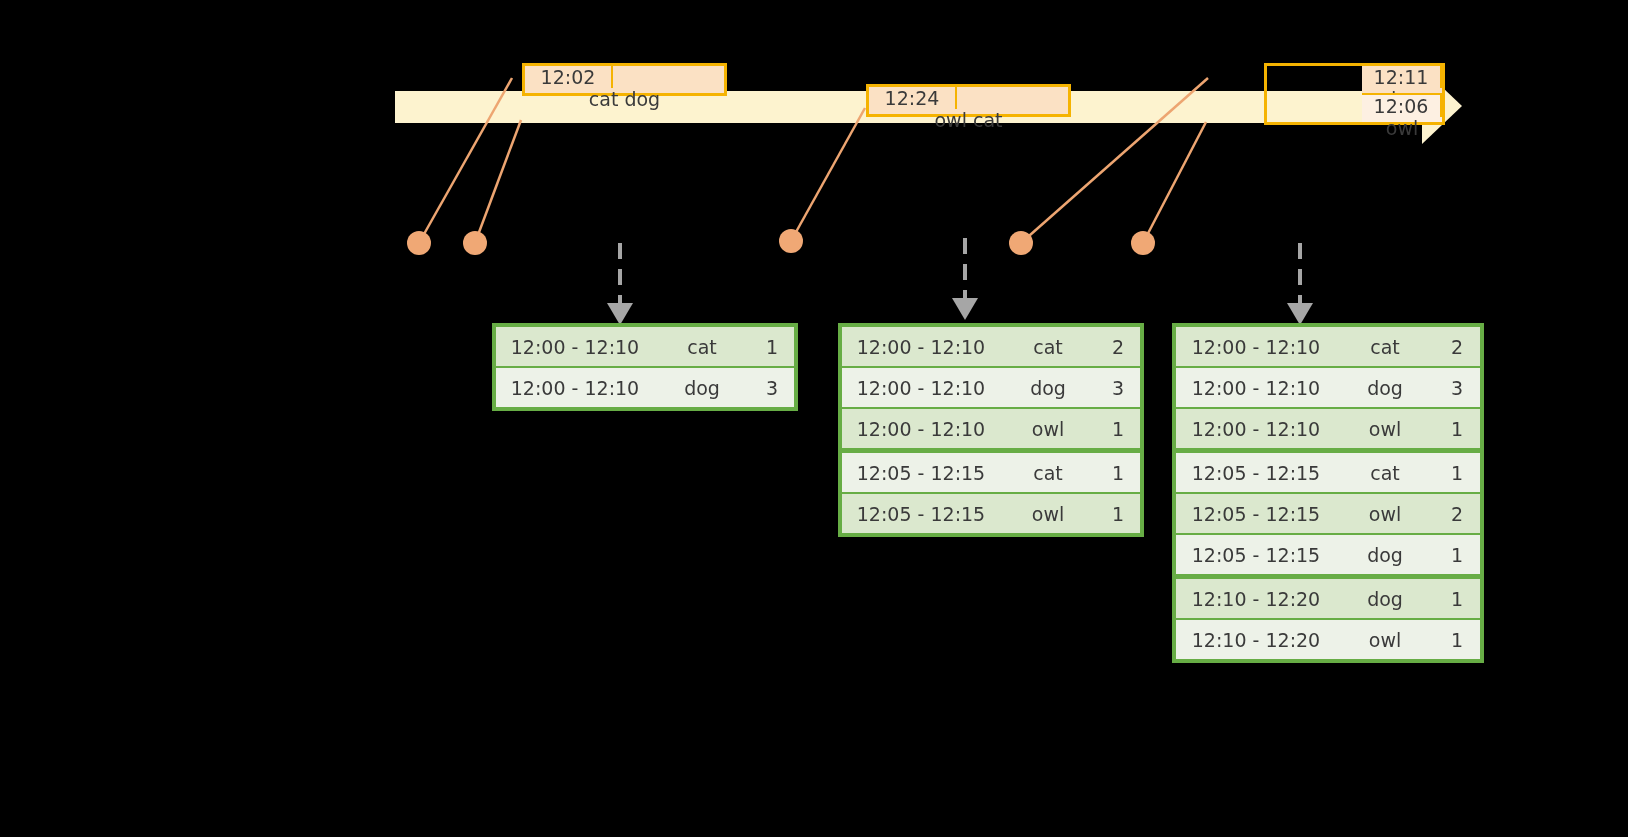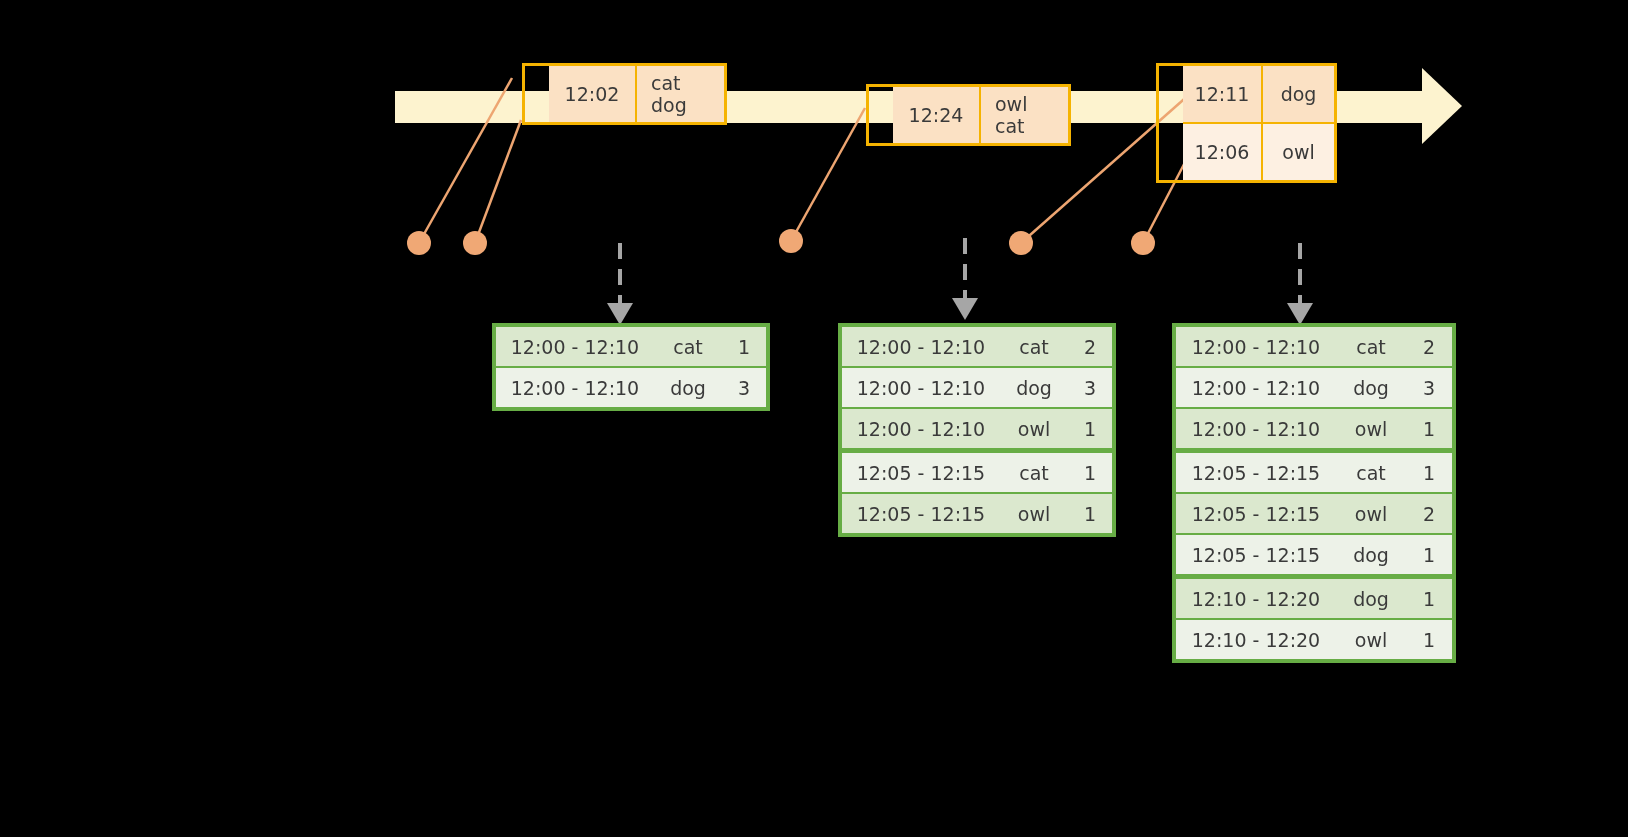--- a/index.html
+++ b/index.html
@@ -42,23 +42,22 @@
   
   .event-box {
     position: absolute;
     border: 3px solid #f5b301;
     box-sizing: border-box;
     display: flex;
     flex-direction: column;
   }
   .event-row {
     display: flex;
-    flex-direction: row;
-    height: 56px;
-    margin-left: 24px;
+    flex-direction: column;
+    height: 27px;
   }
   .event-row + .event-row {
     border-top: 2px solid #f5b301;
   }
   .event-row.tint-a { background: #fbe1c4; }
   .event-row.tint-b { background: #fdf0e2; }
   .event-time {
     width: 86px;
     border-right: 2px solid #f5b301;
     display: flex;
@@ -73,21 +72,21 @@
     align-items: center;
     justify-content: center;
     font-size: 19px;
     color: #3a3a3a;
     padding: 0 14px;
     border-radius: 10px;
   }
 
   #event-box-1 { left: 522px; top: 63px; width: 205px; }
   #event-box-2 { left: 866px; top: 84px; width: 205px; }
-  #event-box-3 { left: 1156px; top: 63px; width: 181px; }
+  #event-box-3 { left: 1264px; top: 63px; width: 181px; align-items: flex-end; }
   #event-box-3 .event-time { width: 78px; }
 
   
   #connectors {
     position: absolute;
     left: 0;
     top: 0;
     width: 1628px;
     height: 837px;
     pointer-events: none;
@@ -99,20 +98,21 @@
     border: 4px solid #67ad45;
     box-sizing: border-box;
     background: #67ad45;
     display: flex;
     flex-direction: column;
   }
   .result-row {
     display: flex;
     flex-direction: row;
     height: 39px;
+    gap: 14px;
   }
   .result-row.tint-a { background: #dbe8ce; }
   .result-row.tint-b { background: #edf2e8; }
   .result-row + .result-row { margin-top: 2px; }
   .result-row.group-start { margin-top: 5px; }
   .cell {
     display: flex;
     align-items: center;
     justify-content: center;
     font-size: 19px;

